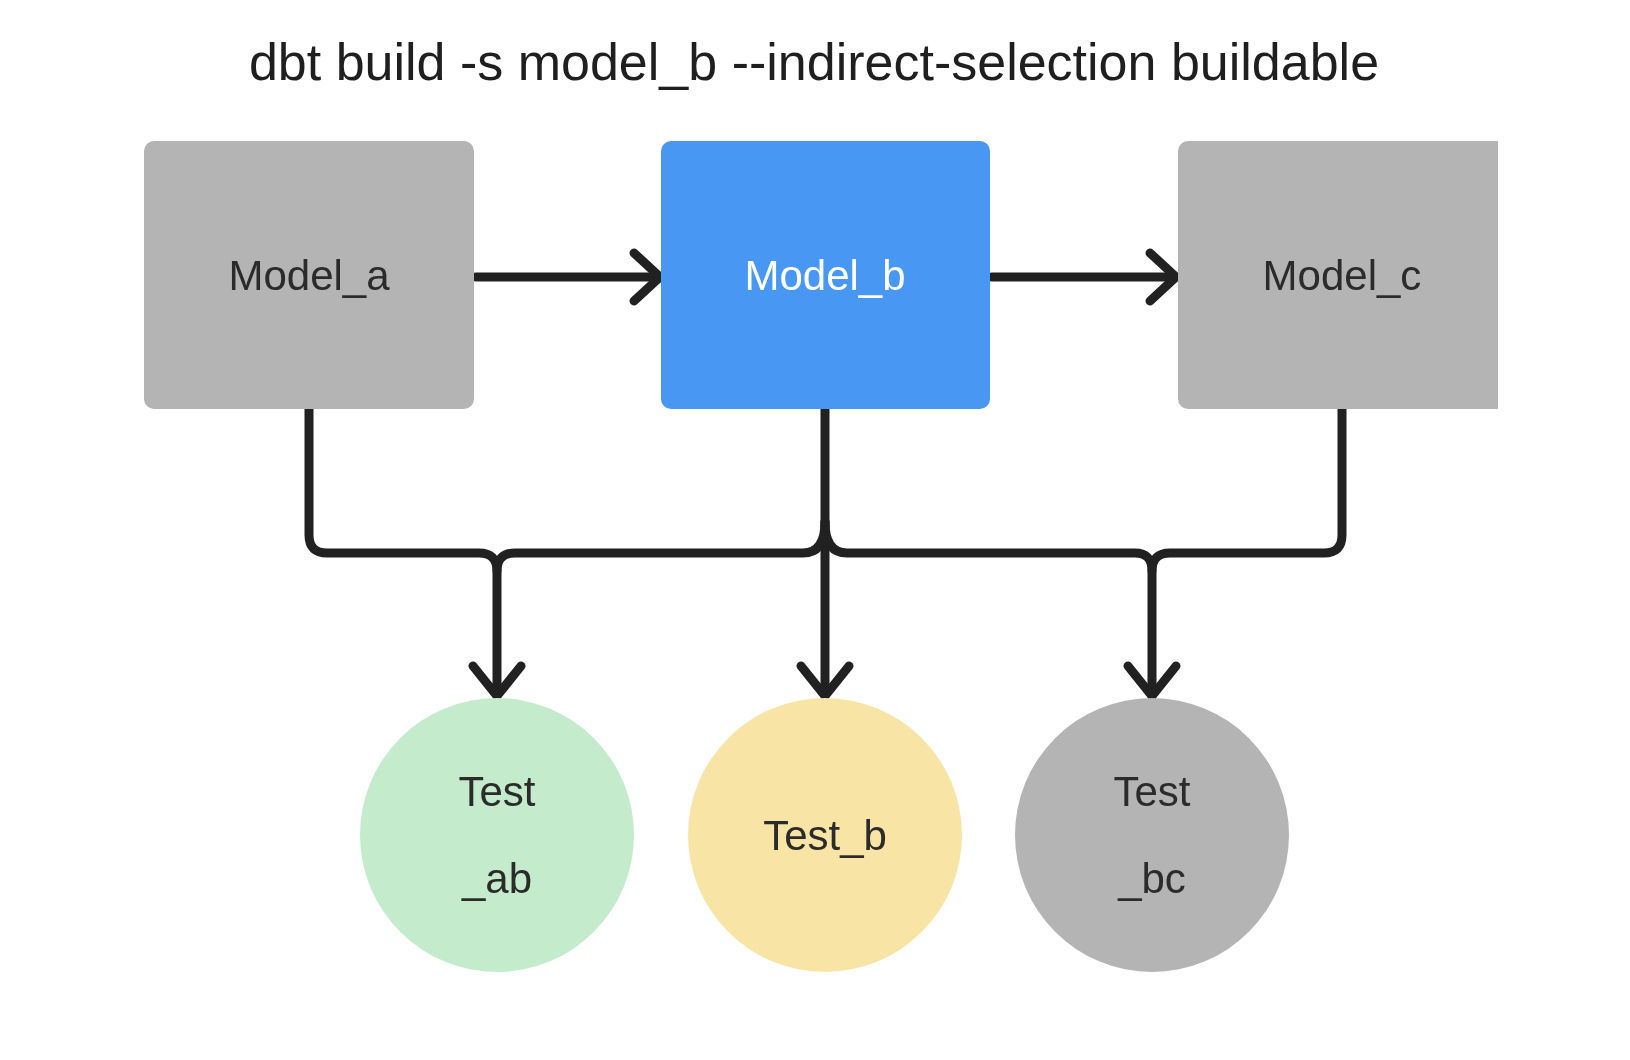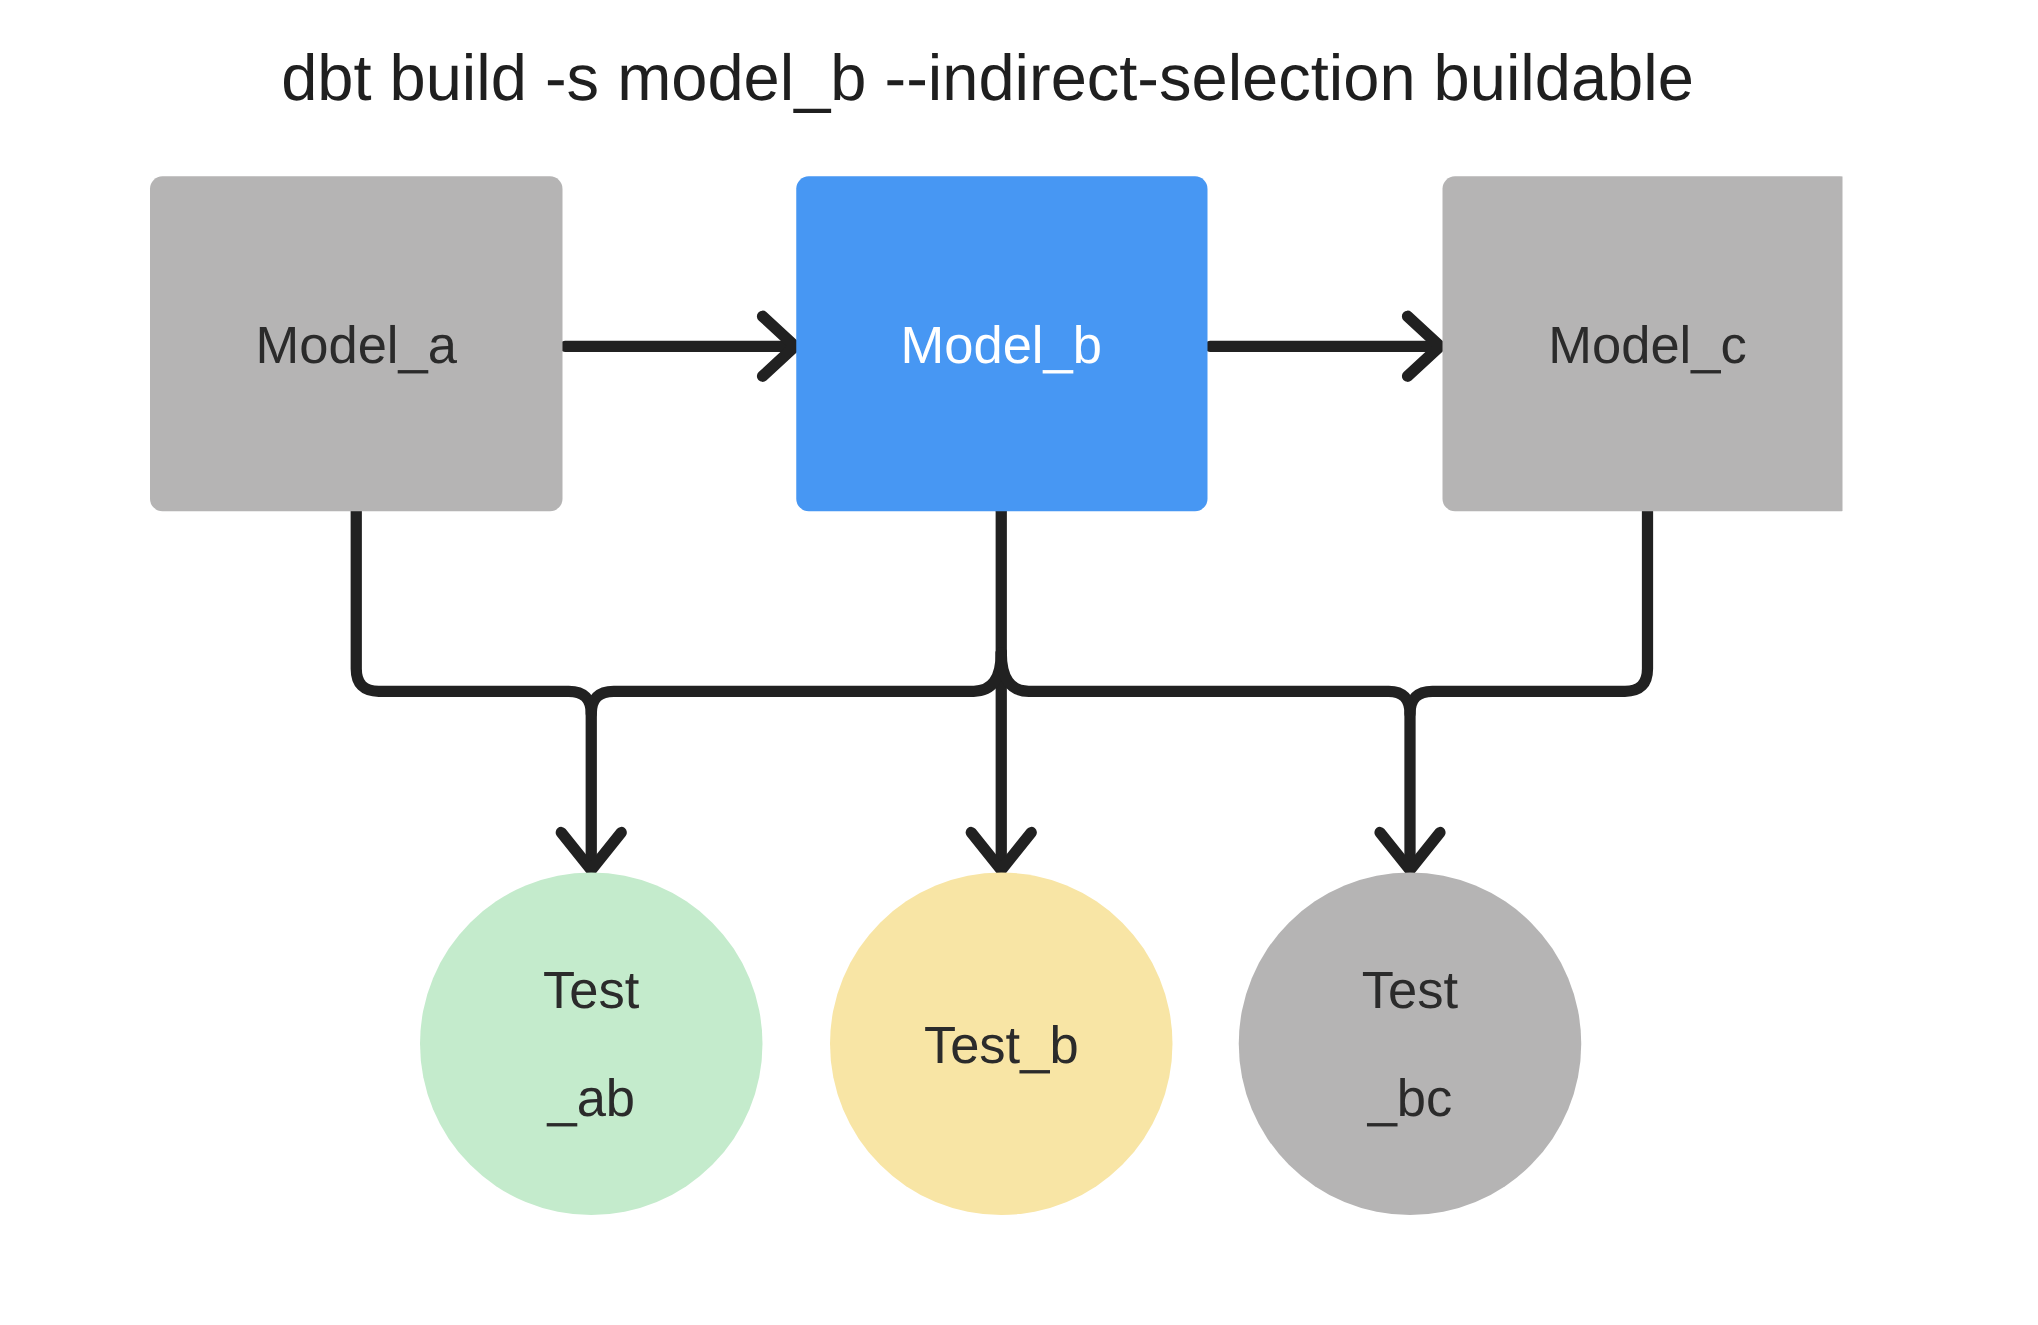--- a/index.html
+++ b/index.html
@@ -7,20 +7,21 @@
     padding: 0;
     background: #ffffff;
     font-family: "Liberation Sans", "DejaVu Sans", sans-serif;
   }
   #stage {
     position: relative;
     width: 1474px;
     height: 1060px;
     background: #ffffff;
     overflow: hidden;
+    padding-left: 24px;
   }
   svg { display: block; }
   .title-text {
     font-size: 52px;
     font-weight: 500;
     fill: #1f1f1f;
   }
   .node-label {
     font-size: 42px;
     font-weight: 500;

